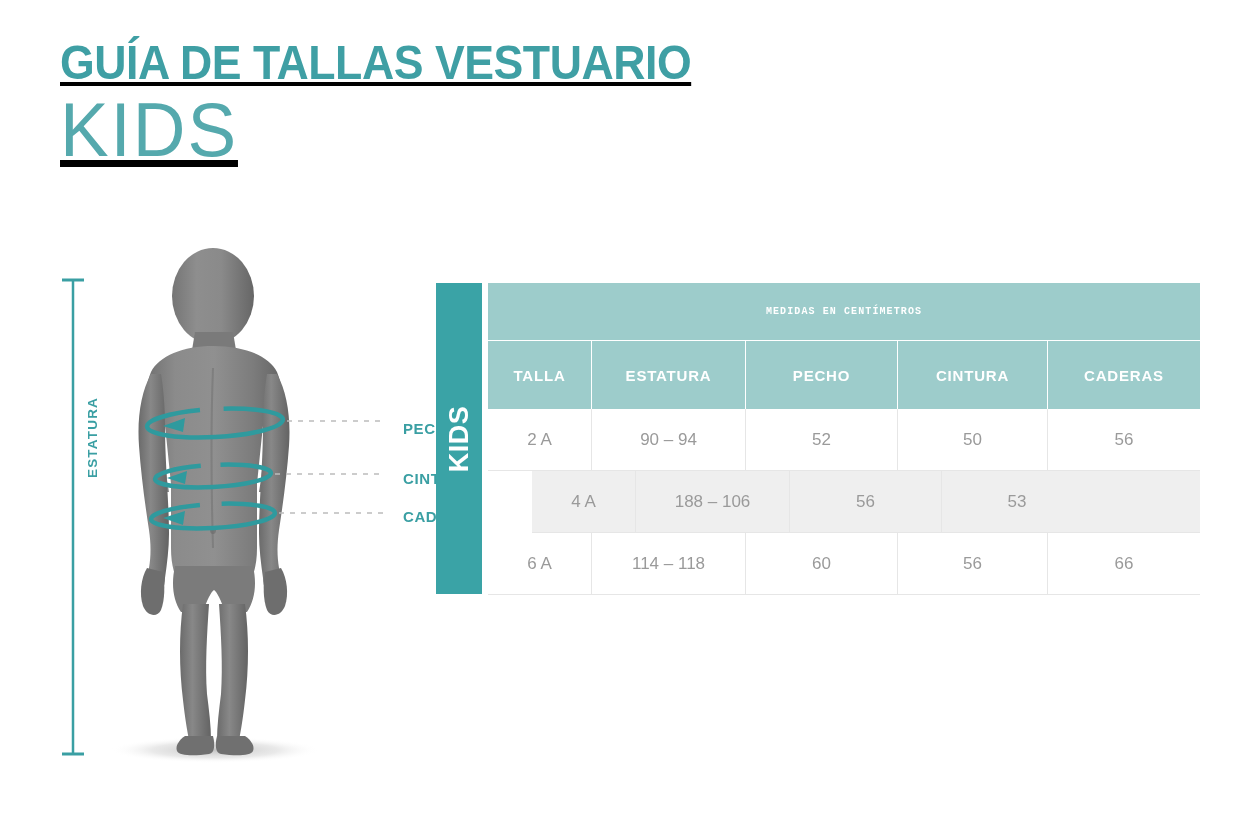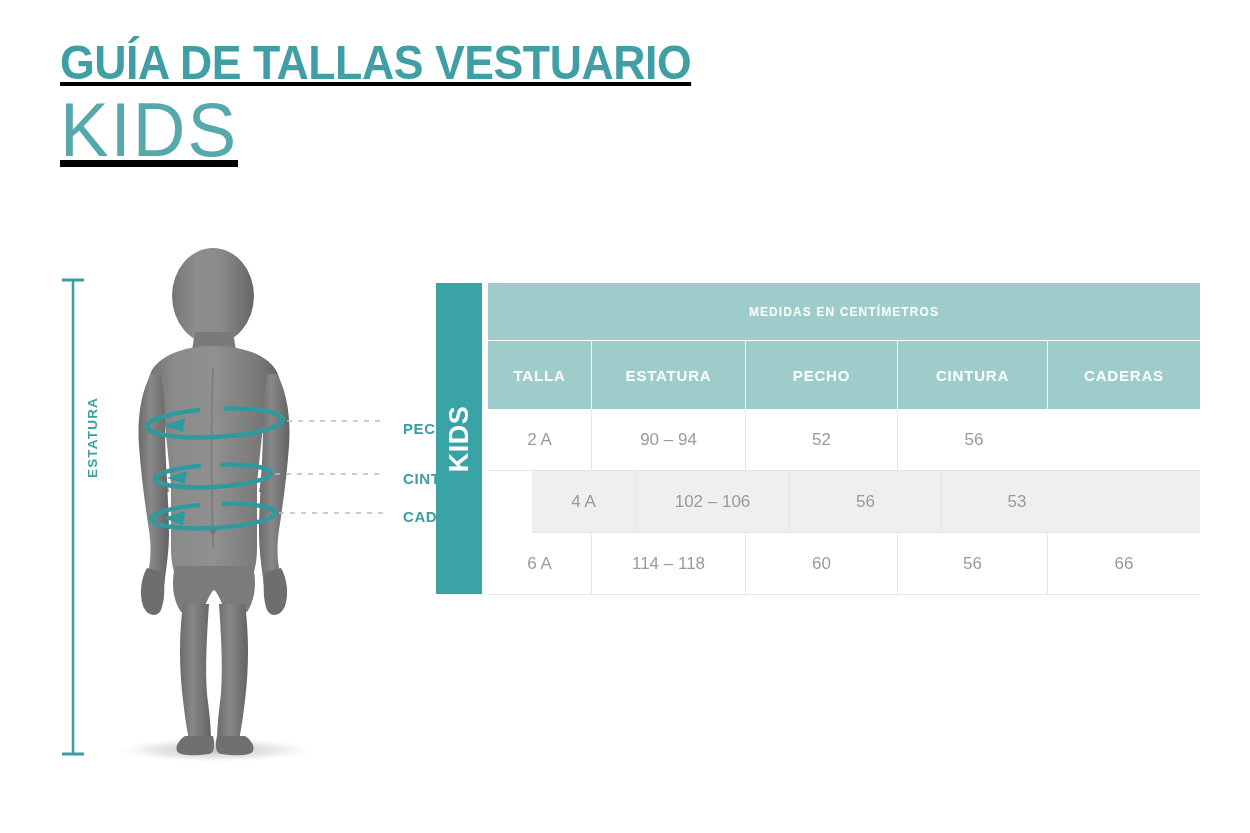--- a/index.html
+++ b/index.html
@@ -128,23 +128,24 @@
     width: 712px;
     height: 311px;
   }
   #band-title {
     height: 57px;
     background: #9dcccb;
     color: #ffffff;
     display: flex;
     align-items: center;
     justify-content: center;
-    font-size: 12px;
+    font-size: 10px;
     font-weight: bold;
     letter-spacing: 1.1px;
+    font-family: Liberation Mono, monospace;
   }
   #col-head-row {
     height: 68px;
     background: #9dcccb;
     display: flex;
     border-top: 1.5px solid #ffffff;
   }
   #col-head-row .cell {
     color: #ffffff;
     font-size: 15px;
@@ -342,26 +343,27 @@
       <div class="cell c1">ESTATURA</div>
       <div class="cell c2">PECHO</div>
       <div class="cell c3">CINTURA</div>
       <div class="cell c4">CADERAS</div>
     </div>
 
     <div class="data-row">
       <div class="cell c0">2 A</div>
       <div class="cell c1">90 – 94</div>
       <div class="cell c2">52</div>
+      <div class="cell c3">50</div>
       <div class="cell c4">56</div>
     </div>
 
     <div class="data-row alt">
       <div class="cell c0">4 A</div>
-      <div class="cell c1">102 – 106</div>
+      <div class="cell c1">188 – 106</div>
       <div class="cell c2">56</div>
       <div class="cell c3">53</div>
     </div>
 
     <div class="data-row">
       <div class="cell c0">6 A</div>
       <div class="cell c1">114 – 118</div>
       <div class="cell c2">60</div>
       <div class="cell c3">56</div>
       <div class="cell c4">66</div>

